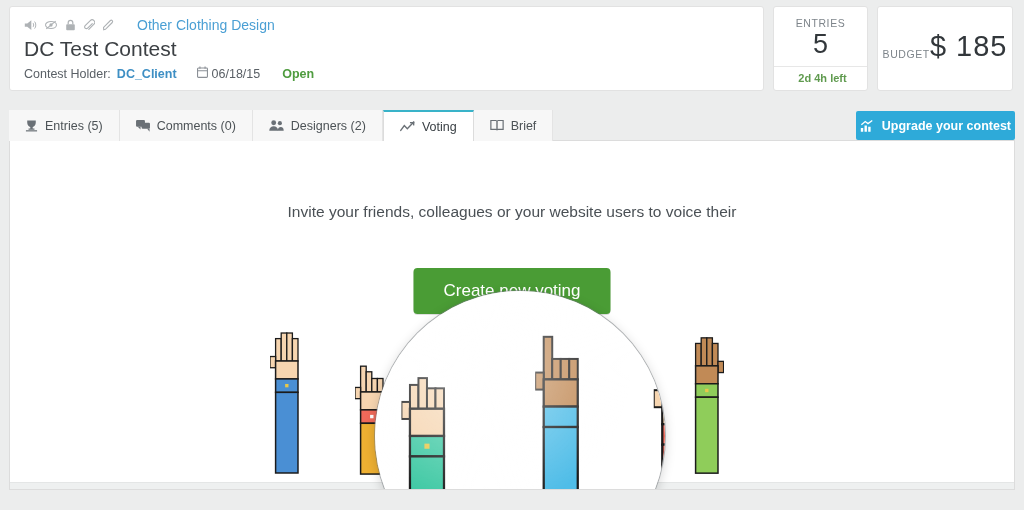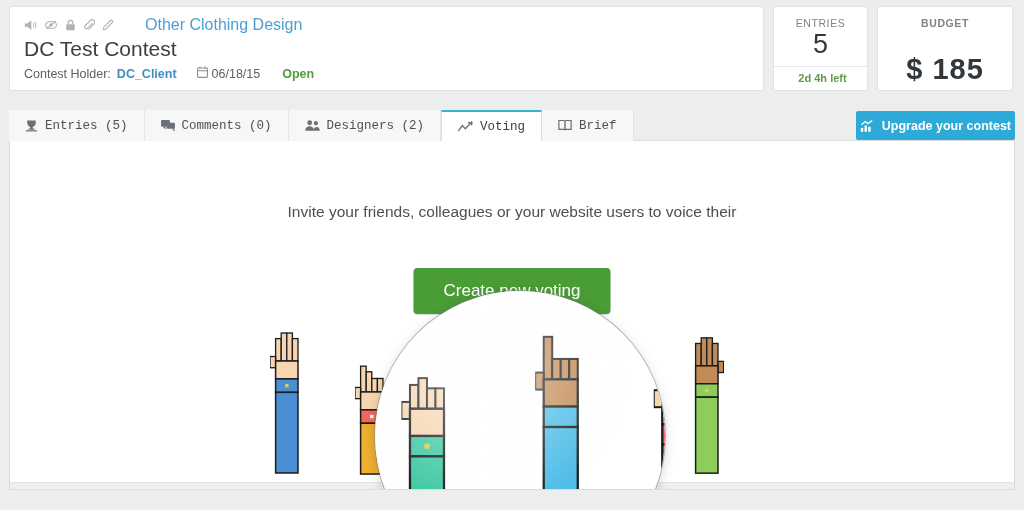--- a/index.html
+++ b/index.html
@@ -18,56 +18,56 @@
   }
   .contest-card {
     background: #fff; border: 1px solid #e2e2e2; border-radius: 3px;
     width: 755px; height: 85px; padding: 10px 14px 0 14px; position: relative;
   }
   .icon-row { display: flex; align-items: center; gap: 7px; height: 16px; }
   .mini-icon { color: #aeb2b5; font-size: 12px; line-height: 1; display: inline-flex;
                align-items: center; justify-content: center; }
   .mini-icon svg { display: block; }
   .cat-link {
-    color: #4a9fd4; font-size: 16px; margin-left: 24px; text-decoration: none;
+    color: #4a9fd4; font-size: 14px; margin-left: 16px; text-decoration: none;
   }
   .contest-title {
     font-size: 21px; color: #3c4044; font-weight: 400; margin-top: 3px; line-height: 26px;
   }
   .meta-row {
     display: flex; align-items: center; font-size: 12.5px; color: #5a6066; margin-top: 4px; gap: 6px;
   }
   .holder-label { color: #5a6066; }
   .holder-name { color: #3e8fc4; font-weight: bold; text-decoration: none; }
   .date-block { display: flex; align-items: center; gap: 4px; margin-left: 14px; color: #5a6066; }
   .cal-ico { color: #8b9096; }
   .status-open { color: #4f9c3f; font-weight: bold; margin-left: 16px; }
 
   
   .stat-box {
     background: #fff; border: 1px solid #e2e2e2; border-radius: 3px;
     text-align: center; margin-left: 9px;
   }
   .stat-entries { width: 95px; height: 85px; }
-  .stat-budget { width: 136px; height: 85px; display: flex; flex-direction: column;
-                 align-items: center; justify-content: space-between; font-weight: bold; }
+  .stat-budget { width: 136px; height: 85px; display: flex; flex-direction: row;
+                 align-items: center; justify-content: center; }
   .stat-label { font-size: 10.5px; color: #7d848a; letter-spacing: .6px; padding-top: 10px; }
   .stat-value { font-size: 27px; color: #32373b; line-height: 30px; padding-bottom: 6px; }
   .stat-budget .stat-value { font-size: 29px; letter-spacing: 1px; }
   .stat-sub {
     font-size: 11px; color: #5f9a4e; font-weight: bold; border-top: 1px solid #e7e7e7;
     padding: 5px 0 0 4px; margin-top: 1px;
   }
 
   
   .tabbar {
     position: absolute; left: 9px; top: 110px; width: 1006px; height: 31px;
     border-bottom: 1px solid #dcdcdc;
   }
-  .tabs { display: flex; height: 31px; align-items: stretch; font-family: Liberation Mono, monospace; }
+  .tabs { display: flex; height: 31px; align-items: stretch; }
   .tab {
     display: flex; align-items: center; gap: 7px; padding: 0 16px;
     font-size: 12.5px; color: #4c5256; border-right: 1px solid #e4e4e4;
     background: #f7f7f7; cursor: pointer; position: relative;
   }
   .tab .tico { color: #6a7076; display: inline-flex; }
   .tab.active {
     background: #fff; color: #3a4045; border-top: 2px solid #39b3c9;
     border-left: 1px solid #dcdcdc; border-right: 1px solid #dcdcdc; margin-bottom: -1px;
     padding-top: 0;

